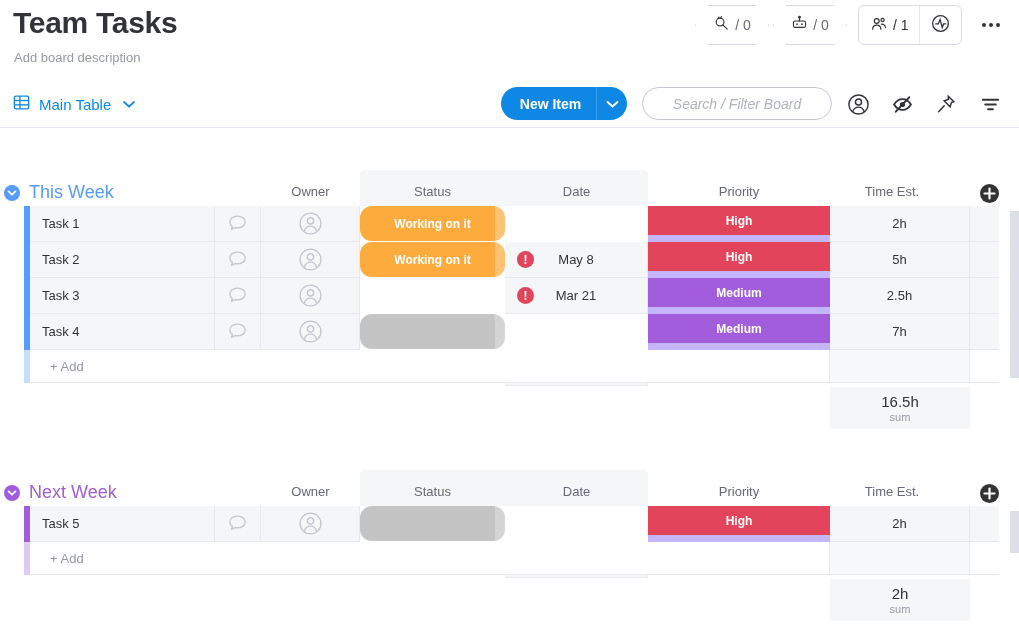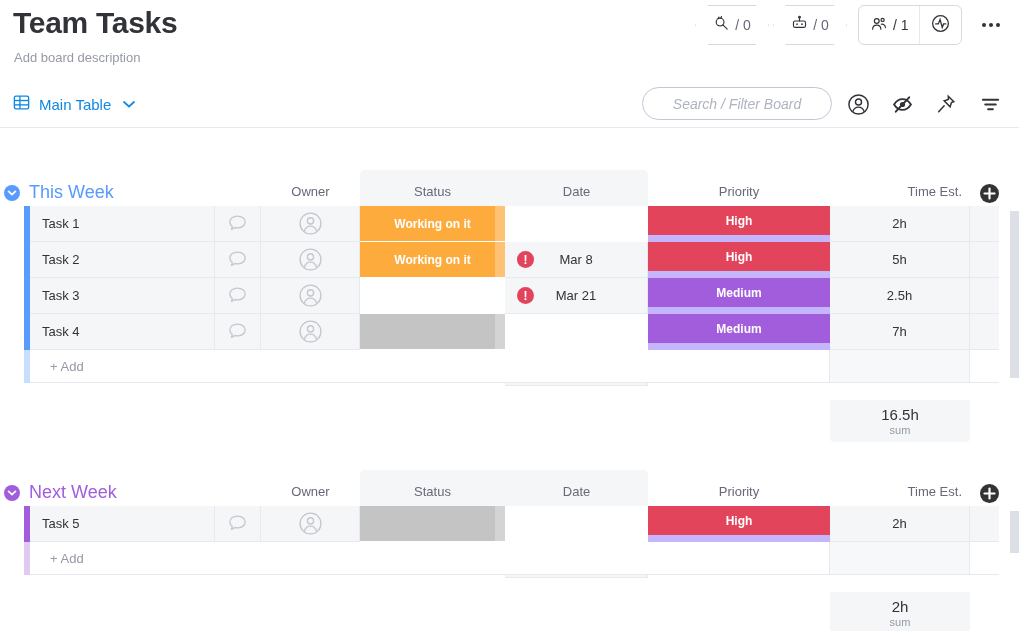--- a/index.html
+++ b/index.html
@@ -118,21 +118,21 @@
     font-size: 13px; color: #676879; text-align: center; line-height: 28px; cursor: pointer;
   }
   .head-hilite {
     position: absolute; top: 0px; height: 36px;
     background: #f5f6f8; border-radius: 5px 5px 0 0;
   }
   #hd-owner-0, #hd-owner-1 { left: 261px; width: 99px; }
   #hd-status-0, #hd-status-1 { left: 360px; width: 145px; }
   #hd-date-0, #hd-date-1 { left: 505px; width: 143px; }
   #hd-prio-0, #hd-prio-1 { left: 648px; width: 182px; }
-  #hd-time-0, #hd-time-1 { left: 822px; width: 140px; text-align: right; }
+  #hd-time-0, #hd-time-1 { left: 822px; width: 140px; }
 
   .add-col-btn {
     position: absolute; left: 980px; top: 14px; width: 19px; height: 19px;
     border-radius: 50%; background: #333333; display: flex; align-items: center;
     justify-content: center; cursor: pointer;
   }
   .add-col-btn svg { display: block; }
 
   
   .rows { position: relative; }
@@ -144,21 +144,21 @@
     font-size: 13px;
     border-right: 1px solid #e6e9ef; border-bottom: 1px solid #e6e9ef;
   }
   .c-name {
     left: 30px; width: 185px; justify-content: flex-start; padding-left: 12px;
     background: #f5f6f8; color: #323338;
   }
   .c-chat  { left: 215px; width: 46px; background: #f5f6f8; }
   .c-owner { left: 261px; width: 99px; background: #f5f6f8; }
   .c-status{ left: 360px; width: 145px; border-right: none; border-bottom: 1px solid #fff;
-             color: #fff; font-size: 12px; font-weight: 700; position: relative; }
+             color: #fff; font-size: 12px; font-weight: 700; position: relative; border-radius: 12px; }
   .c-status .fold {
     position: absolute; right: 0; top: 0; width: 10px; height: 100%;
     background: rgba(255,255,255,0.28);
   }
   .c-date  { left: 505px; width: 143px; background: #f5f6f8; color: #323338; position: relative; }
   .c-prio  { left: 648px; width: 182px; border-right: none; border-bottom: 7px solid #c4b5fd;
              color: #fff; font-size: 12px; font-weight: 700; }
   .c-time  { left: 830px; width: 140px; background: #f5f6f8; color: #323338; }
   .c-pad   { left: 970px; width: 29px; background: #f5f6f8; border-right: none; }
 
@@ -183,21 +183,21 @@
     background: #f7f8fa; border-bottom: 1px solid #e6e9ef; border-right: 1px solid #e6e9ef;
   }
   .add-cell-pad {
     position: absolute; left: 970px; top: 0; width: 29px; height: 33px;
     background: #fff; border-bottom: 1px solid #e6e9ef;
   }
 
   
   .sum-row { position: relative; height: 42px; }
   .sum-box {
-    position: absolute; left: 830px; top: 17px; width: 140px; height: 42px;
+    position: absolute; left: 830px; top: 4px; width: 140px; height: 42px;
     background: #f5f6f8; border-radius: 0 0 4px 4px;
     display: flex; flex-direction: column; align-items: center; justify-content: center;
   }
   .sum-val { font-size: 15px; color: #323338; line-height: 18px; }
   .sum-lbl { font-size: 11px; color: #9699a6; line-height: 13px; }
 
   
   .scroll-gutter {
     position: absolute; right: 0; width: 9px; background: #dcdfe6;
   }
@@ -277,20 +277,29 @@
       </span>
       <span class="vlabel">Main Table</span>
       <span class="view-chevron">
         <svg width="12" height="8" viewBox="0 0 12 8" fill="none" stroke="#0f88e5" stroke-width="1.7" stroke-linecap="round">
             <polyline points="1,2 6,6.5 11,2"></polyline>
           </svg>
       </span>
     </div>
   </div>
 
+  <div class="new-item-btn">
+    <span class="label">New Item</span>
+    <span class="divider"></span>
+    <span class="caret">
+      <svg width="13" height="8" viewBox="0 0 13 8" fill="none" stroke="#fff" stroke-width="2" stroke-linecap="round">
+          <polyline points="1.5,2 6.5,6.5 11.5,2"></polyline>
+        </svg>
+    </span>
+  </div>
 
   <div class="search-box">
     <span class="ph">Search / Filter Board</span>
   </div>
 
   <div class="tool-icon" id="tool-person">
     <svg width="25" height="25" viewBox="0 0 24 24" fill="none" stroke="#323338" stroke-width="1.4" stroke-linecap="round">
       <circle cx="12" cy="12" r="9.2"></circle>
         <circle cx="12" cy="9.6" r="2.9"></circle>
         <path d="M6.6 18.6c0.9-2.7 2.9-4.1 5.4-4.1s4.5 1.4 5.4 4.1"></path>
@@ -360,21 +369,21 @@
             </svg>
           </div>
           <div class="cell c-status" style="background:#fdab3d">
             <span>Working on it</span>
             <span class="fold"></span>
           </div>
           <div class="cell c-date">
             <span class="date-flag">
               <span>!</span>
             </span>
-            <span>Mar 8</span>
+            <span>May 8</span>
           </div>
           <div class="cell c-prio" style="background:#e2445c">
             <span>High</span>
           </div>
           <div class="cell c-time">
             <span>2h</span>
           </div>
           <div class="cell c-pad"></div>
         </div>
         <div class="row">

